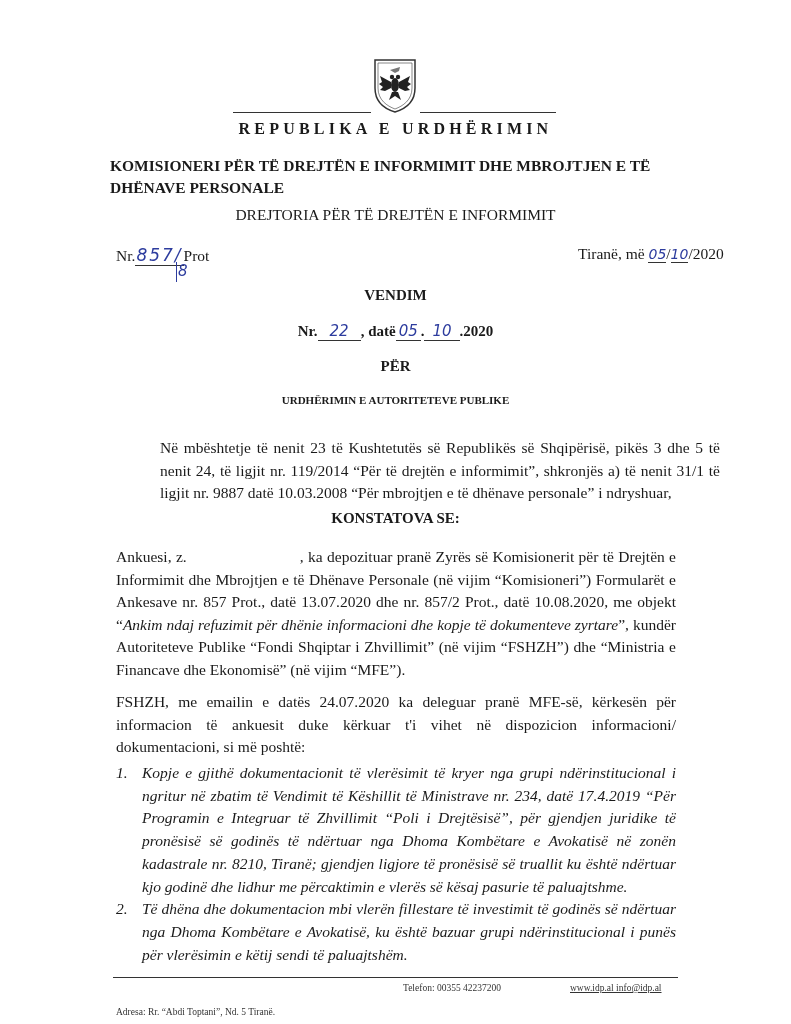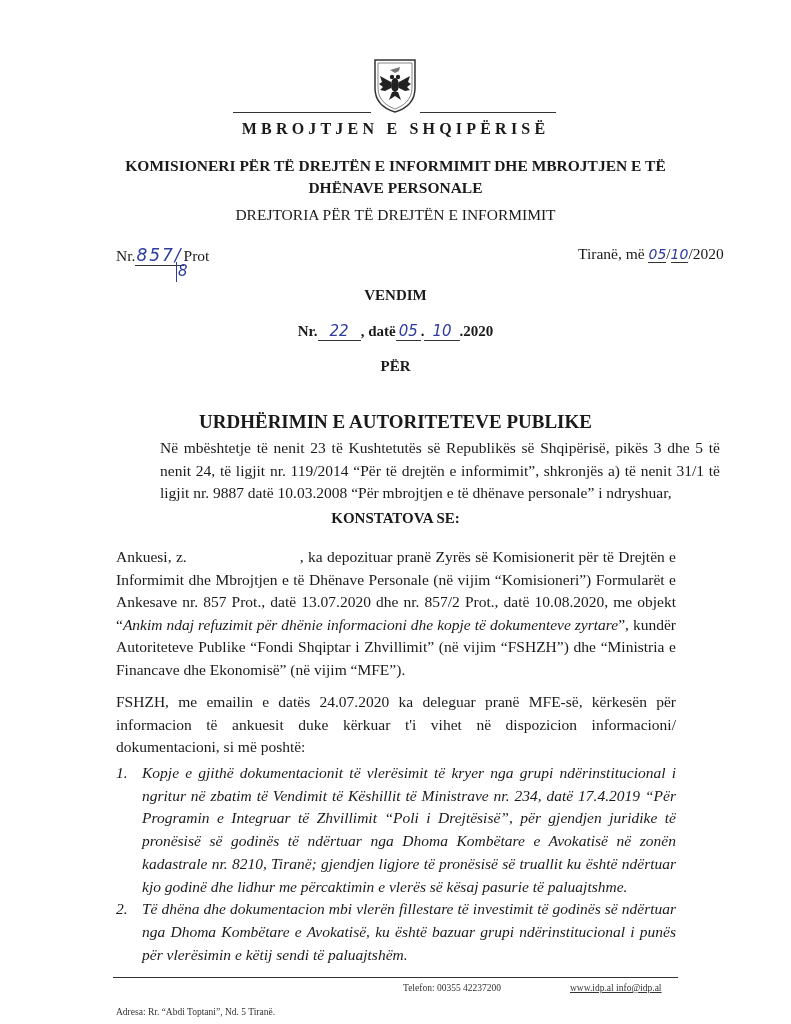--- a/index.html
+++ b/index.html
@@ -22,21 +22,21 @@
   .sub8 { left: 178px; top: 262px; font-size: 15px; }
   .slash-mark { left: 176px; top: 262px; width: 1px; height: 20px; background: #2d3c9e; }
 
   .tirane { left: 578px; top: 245px; font-size: 15.5px; }
   .u-hand { border-bottom: 1px solid #333; color: #2d3c9e; font-family: "DejaVu Sans", sans-serif; font-style: italic; font-size: 14px; }
 
   .vendim { top: 287px; font-size: 15px; font-weight: bold; }
   .nr-date { top: 322px; font-size: 15px; font-weight: bold; }
   .nr-date .u-hand { font-weight: normal; font-size: 15px; padding: 0 3px; }
   .per { top: 358px; font-size: 15px; font-weight: bold; }
-  .urdh { top: 394px; font-size: 19px; font-weight: bold; margin-top: 17px; }
+  .urdh { top: 394px; font-size: 11px; font-weight: bold; }
 
   .para { left: 116px; width: 560px; font-size: 15.5px; line-height: 22.5px; text-align: justify; }
   .p1 { top: 437px; margin-left: 44px; }
   .konst { top: 510px; font-size: 15px; font-weight: bold; }
   .p2 { top: 546px; }
   .p3 { top: 691px; }
   .it { font-style: italic; }
 
   .list { left: 116px; width: 560px; top: 762px; font-size: 15.5px; line-height: 22.7px; font-style: italic; margin: 0; padding: 0; list-style: none; }
   .list li { position: relative; padding-left: 26px; text-align: justify; }
@@ -61,22 +61,22 @@
     <path d="M19 24 L8 18 L10 24 L7 26 L11 29 L8 32 L13 33 L19 30 Z" fill="#222"></path>
     <path d="M27 24 L38 18 L36 24 L39 26 L35 29 L38 32 L33 33 L27 30 Z" fill="#222"></path>
     <circle cx="20" cy="19" r="2.2" fill="#222"></circle>
     <circle cx="26" cy="19" r="2.2" fill="#222"></circle>
     <path d="M20 34 L17 42 L23 38 L29 42 L26 34 Z" fill="#222"></path>
   </svg>
 </div>
 <div class="abs rule-l"></div>
 <div class="abs rule-r"></div>
 
-<div class="abs center republika">MBROJTJEN E SHQIPËRISË</div>
-<div class="abs kom" style="text-align:center;">KOMISIONERI PËR TË DREJTËN E INFORMIMIT DHE MBROJTJEN E TË DHËNAVE PERSONALE</div>
+<div class="abs center republika">REPUBLIKA E URDHËRIMIN</div>
+<div class="abs kom" style="">KOMISIONERI PËR TË DREJTËN E INFORMIMIT DHE MBROJTJEN E TË DHËNAVE PERSONALE</div>
 <div class="abs center drejt">DREJTORIA PËR TË DREJTËN E INFORMIMIT</div>
 
 <div class="abs nr-prot">
   <span>Nr.</span><span class="hand hand-num">857/</span><span>Prot</span>
 </div>
 <div class="abs slash-mark"></div>
 <div class="abs sub8 hand">8</div>
 
 <div class="abs tirane">
   <span>Tiranë, më </span><span class="u-hand">05</span><span>/</span><span class="u-hand">10</span><span>/2020</span>

